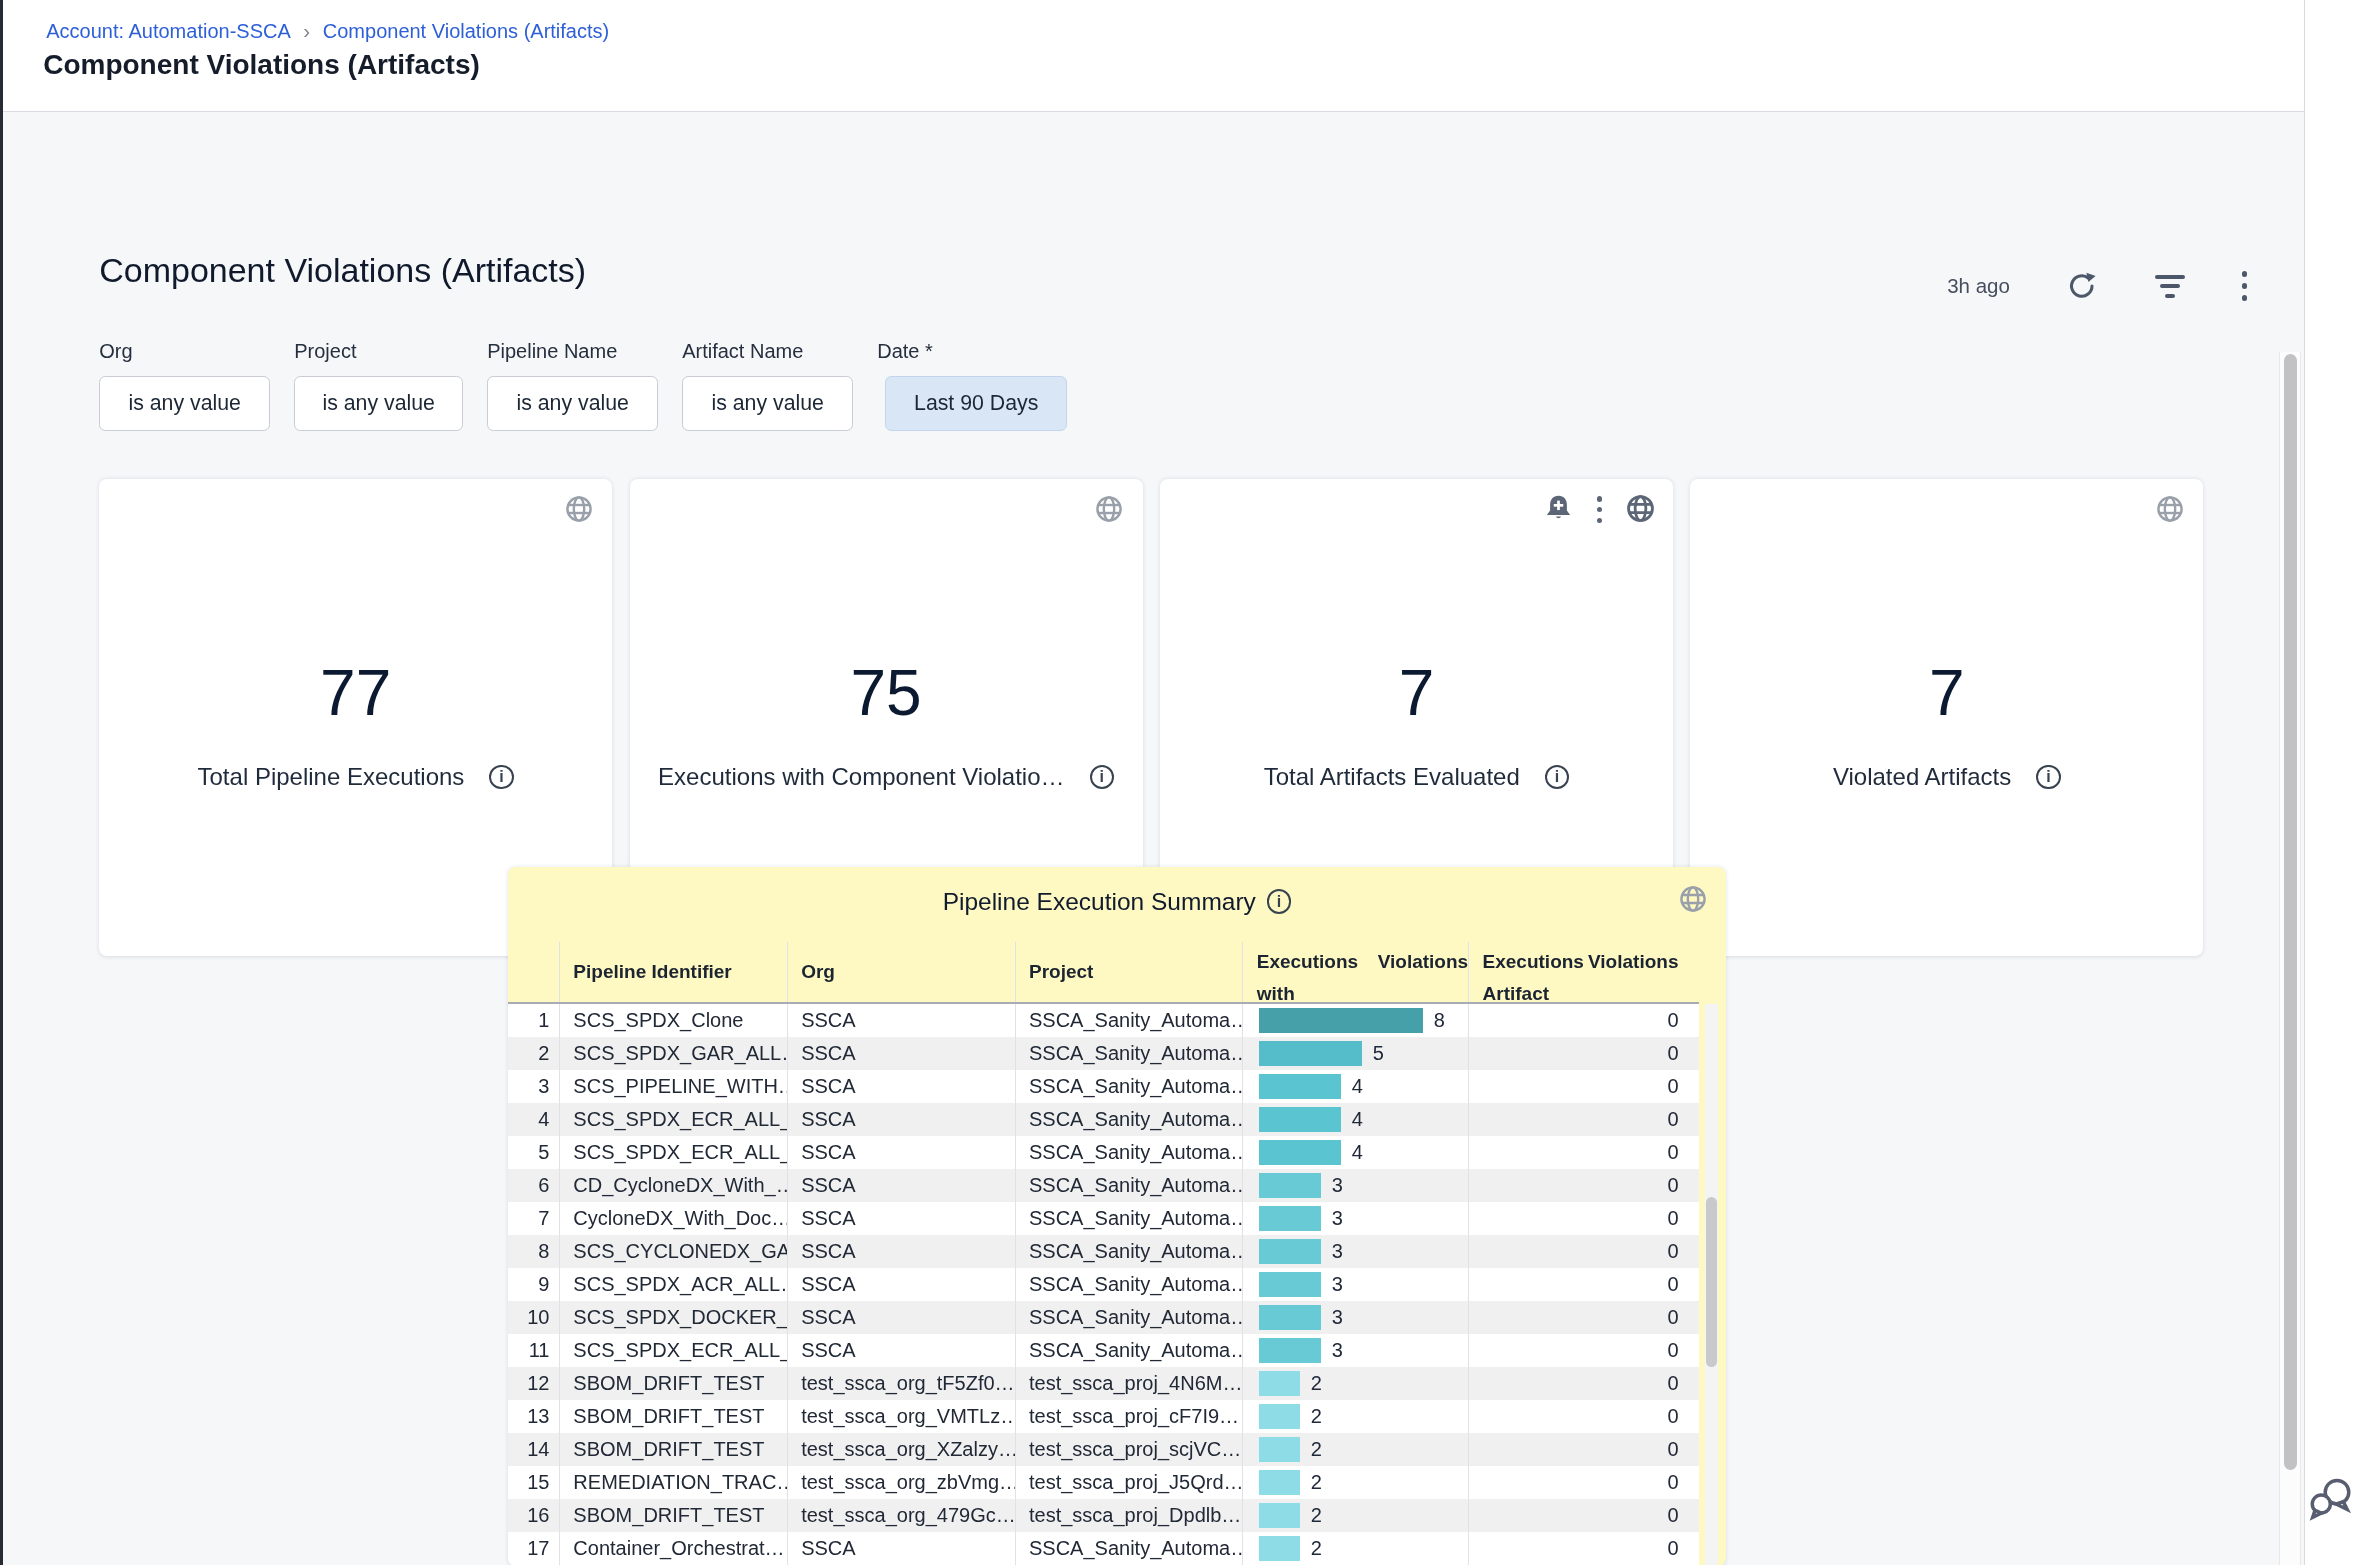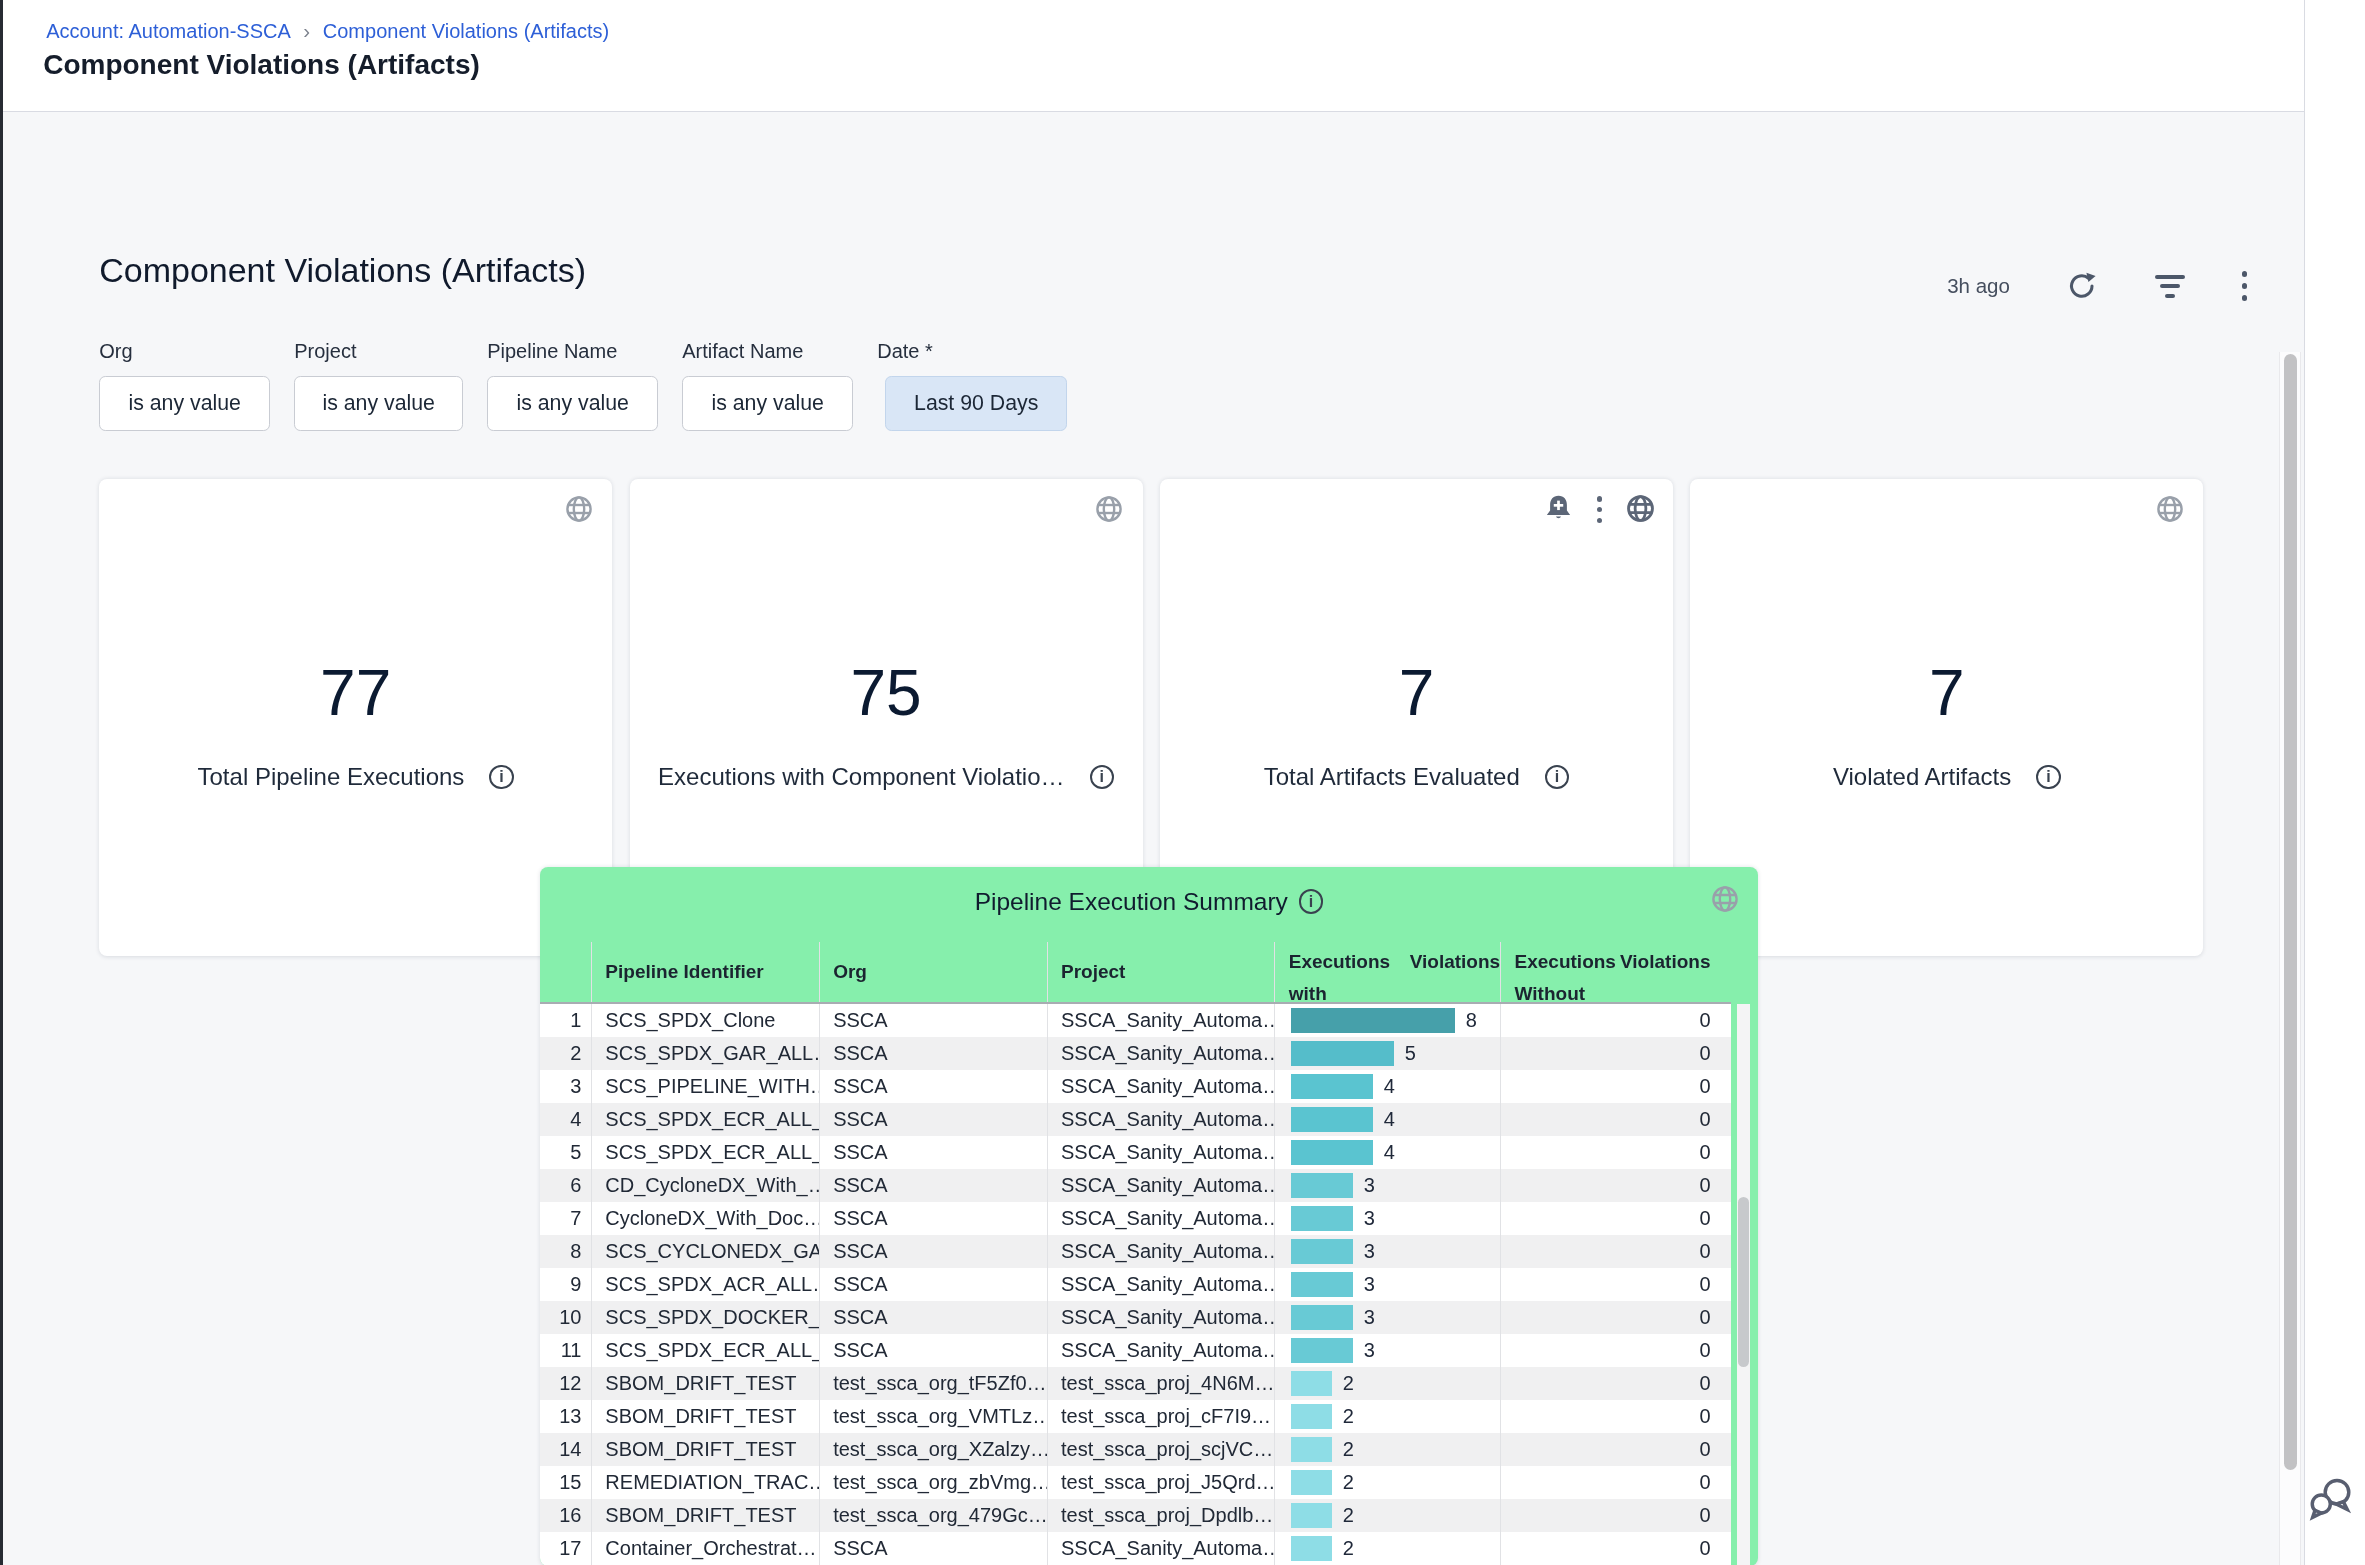--- a/index.html
+++ b/index.html
@@ -50,21 +50,21 @@
   .tile .label-row { position:absolute; top:284px; width:100%; display:flex; justify-content:center;
                      align-items:center; gap:25px; font-size:24px; color:#1f2a3a; white-space:nowrap; }
   .tile-globe { position:absolute; top:14.2px; right:17.4px; }
   .tile-icons { position:absolute; top:12.6px; right:16px; display:flex; gap:22px; align-items:center; }
 
   .info-icon { display:inline-flex; width:24.5px; height:24.5px; border:2px solid #39424f; border-radius:50%;
                align-items:center; justify-content:center; font-size:16px; color:#39424f;
                font-weight:bold; line-height:1; flex:0 0 auto; cursor:pointer; }
 
   
-  .table-card { left:540px; top:867px; width:1218px; height:699px; background:#86efac;
+  .table-card { left:508px; top:867px; width:1218px; height:699px; background:#fef9c3;
                 border-radius:8px; box-shadow:0 0.8px 4px rgba(25,35,60,0.13); overflow:hidden; }
   .table-title-row { position:absolute; top:20.5px; width:100%; display:flex; justify-content:center;
                      align-items:center; gap:11px; font-size:24.5px; color:#101b2e; }
   .table-globe { position:absolute; top:16px; right:17.4px; }
 
   .thead { position:absolute; top:75px; left:0; width:1191px; height:62px; display:flex;
            border-bottom:2.4px solid #a8acb2; font-weight:bold; font-size:19px; color:#1b2430; }
   .thead > div { border-left:0.8px solid #e1e2e5; display:flex; align-items:center; padding-left:13.4px; }
   .thead > div:first-child { border-left:none; }
   .thead .two-line { flex-direction:row; align-items:flex-start; justify-content:flex-start;
@@ -261,21 +261,21 @@
   <div class="thead">
     <div class="c-num"></div>
     <div class="c-pipe">Pipeline Identifier</div>
     <div class="c-org">Org</div>
     <div class="c-proj">Project</div>
     <div class="c-with two-line">
       <span>Executions with</span>
       <span>Violations</span>
     </div>
     <div class="c-without two-line" style="text-align:left;padding-left:13.4px;display:flex;">
-      <span>Executions Without</span>
+      <span>Executions Artifact</span>
       <span>Violations</span>
     </div>
   </div>
 
   <div class="tbody">
   <div class="trow">
     <div class="c-num">1</div>
     <div class="c-pipe">SCS_SPDX_Clone</div>
     <div class="c-org">SSCA</div>
     <div class="c-proj">SSCA_Sanity_Automa…</div>

